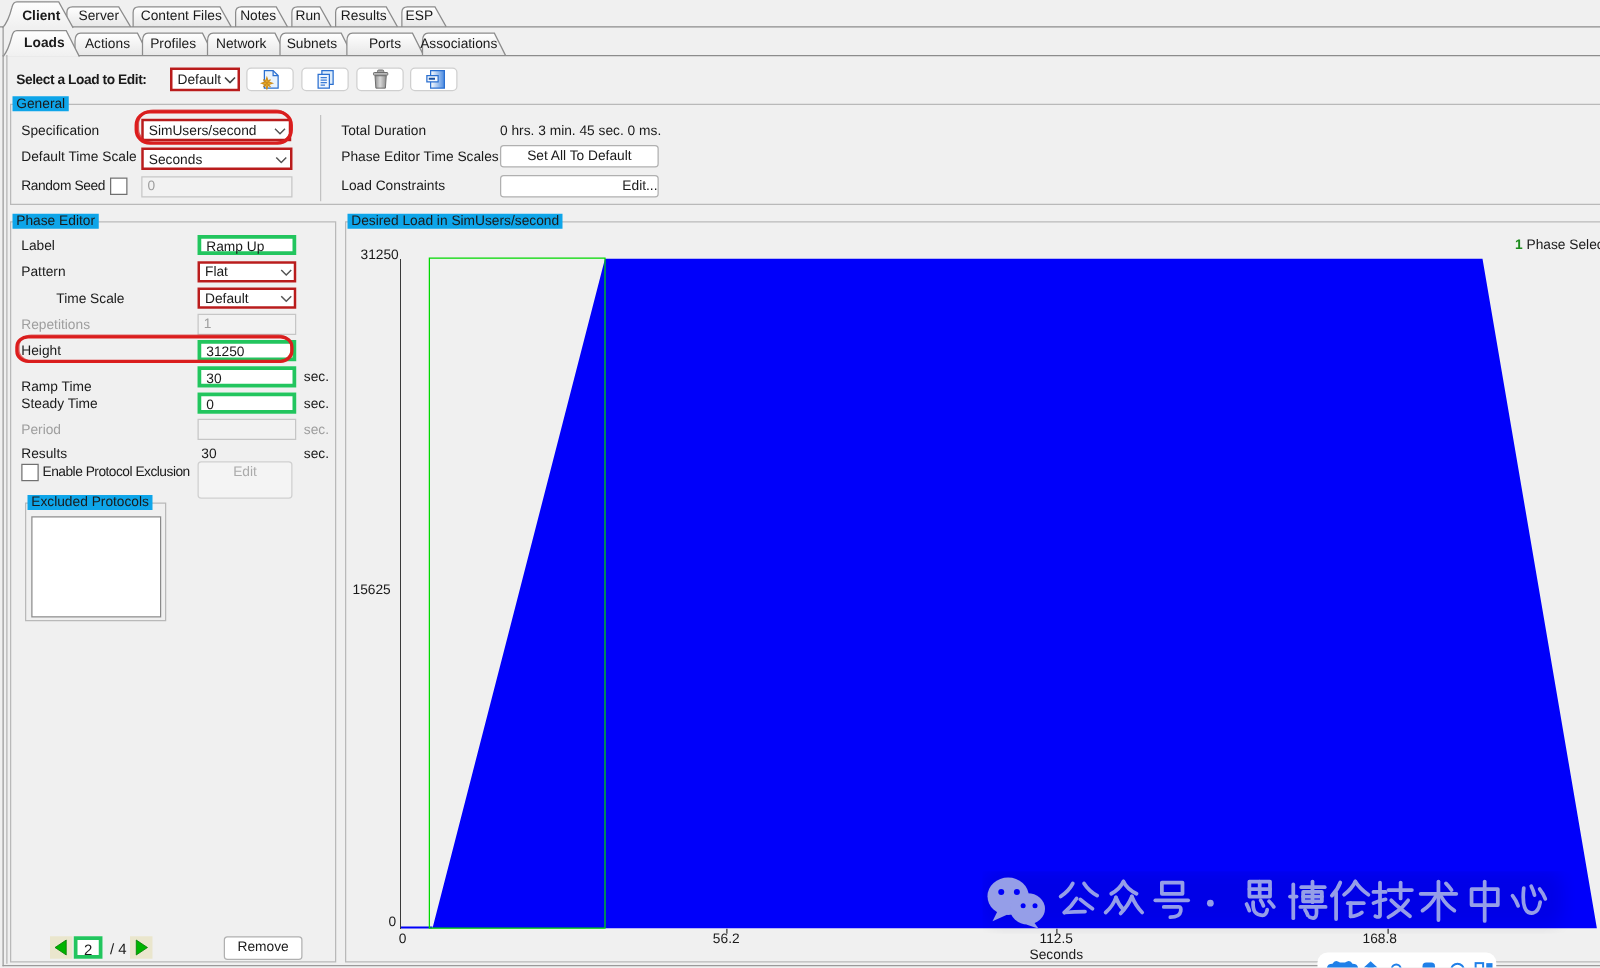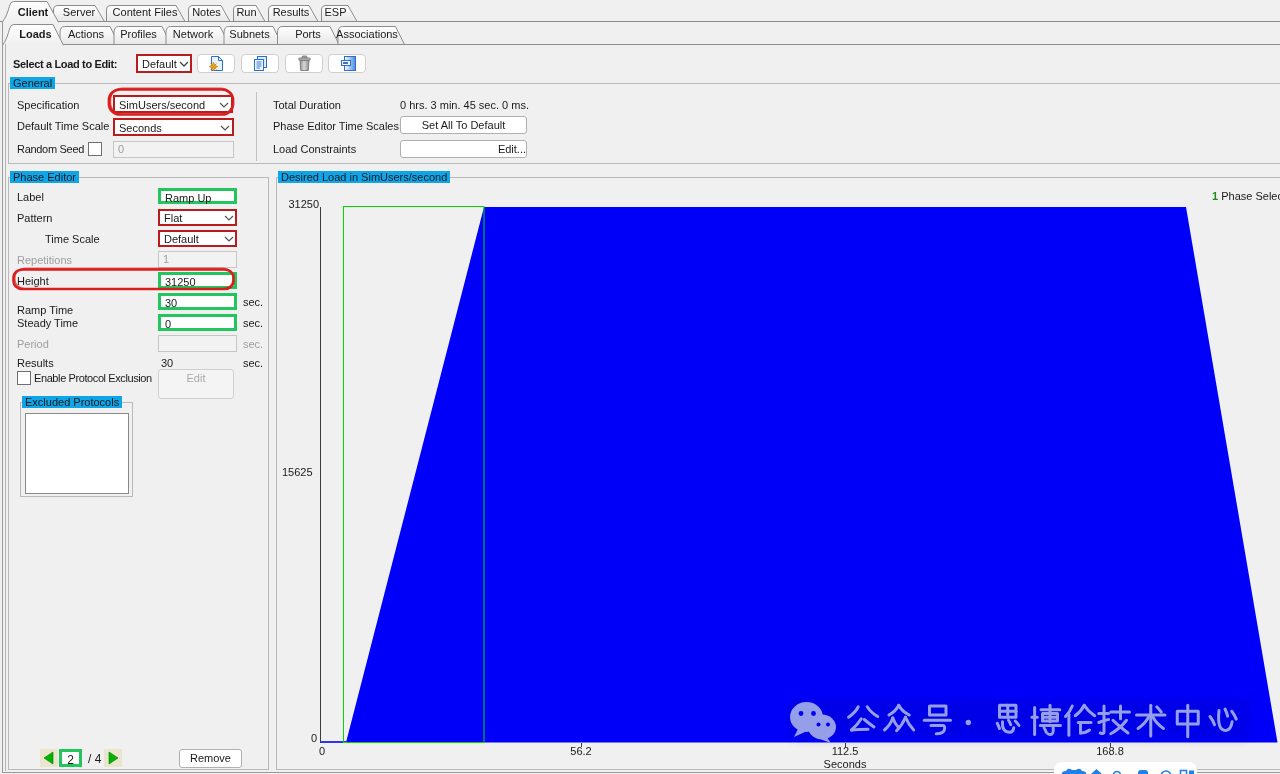--- a/index.html
+++ b/index.html
@@ -228,21 +228,21 @@
   <line x1="304.5" y1="566" x2="304.5" y2="570" stroke="#3a3a3a"></line>
   <line x1="568.5" y1="566" x2="568.5" y2="570" stroke="#3a3a3a"></line>
   <line x1="833.5" y1="566" x2="833.5" y2="570" stroke="#3a3a3a"></line>
 </svg>
 <div class="lbl" style="left:282px;top:198px;width:37px;text-align:right;">31250</div>
 <div class="lbl" style="left:282px;top:466px;width:37px;text-align:left;">15625</div>
 <div class="lbl" style="left:282px;top:732px;width:35px;text-align:right;">0</div>
 <div class="lbl" style="left:302px;top:745px;width:40px;text-align:center;">0</div>
 <div class="lbl" style="left:561px;top:745px;width:40px;text-align:center;">56.2</div>
 <div class="lbl" style="left:825px;top:745px;width:40px;text-align:center;">112.5</div>
-<div class="lbl" style="left:1090px;top:745px;width:40px;text-align:center;">168.8</div>
+<div class="lbl" style="left:1090px;top:745px;width:40px;text-align:left;">168.8</div>
 <div class="lbl" style="left:815px;top:758px;width:60px;text-align:center;">Seconds</div>
 <div class="lbl" style="left:1212px;top:190px;"><span style="color:#1e8c1e;font-weight:bold;">1</span> Phase Selected</div>
 
 <svg class="abs" style="left:786px;top:697px" width="480" height="50">
 <defs>
       <filter id="wmb" x="-20%" y="-40%" width="140%" height="180%">
         <feGaussianBlur stdDeviation="6"></feGaussianBlur>
       </filter>
     </defs>
 <rect x="2" y="0" width="462" height="44" rx="12" fill="#000046" opacity="0.10" filter="url(#wmb)"></rect>

